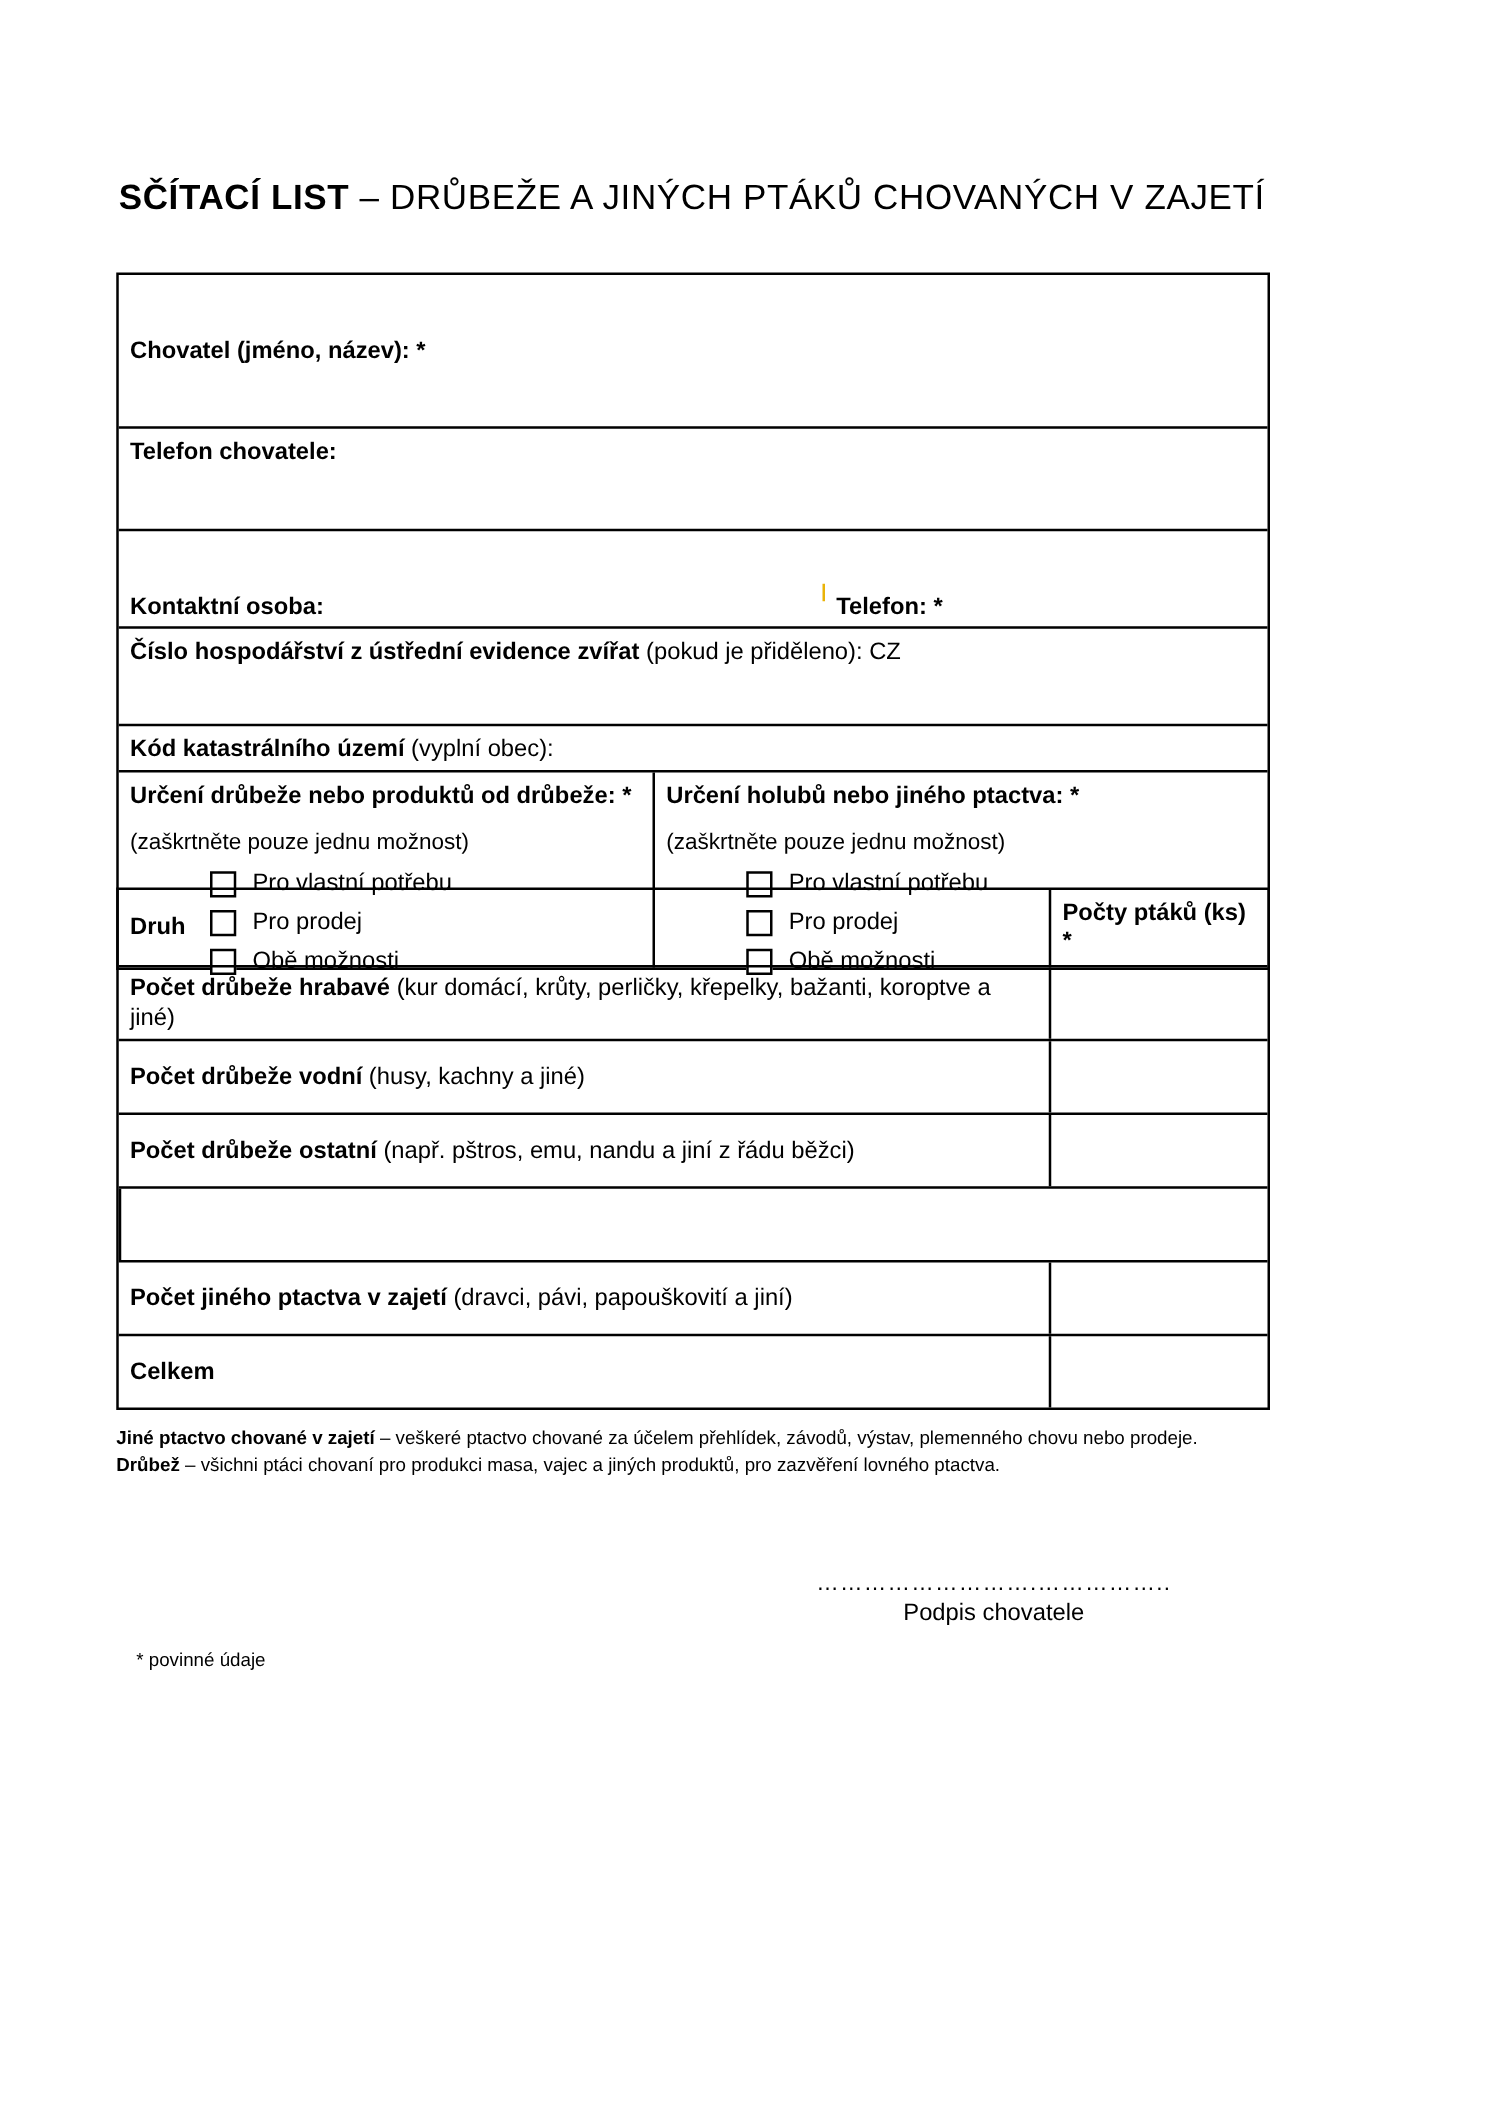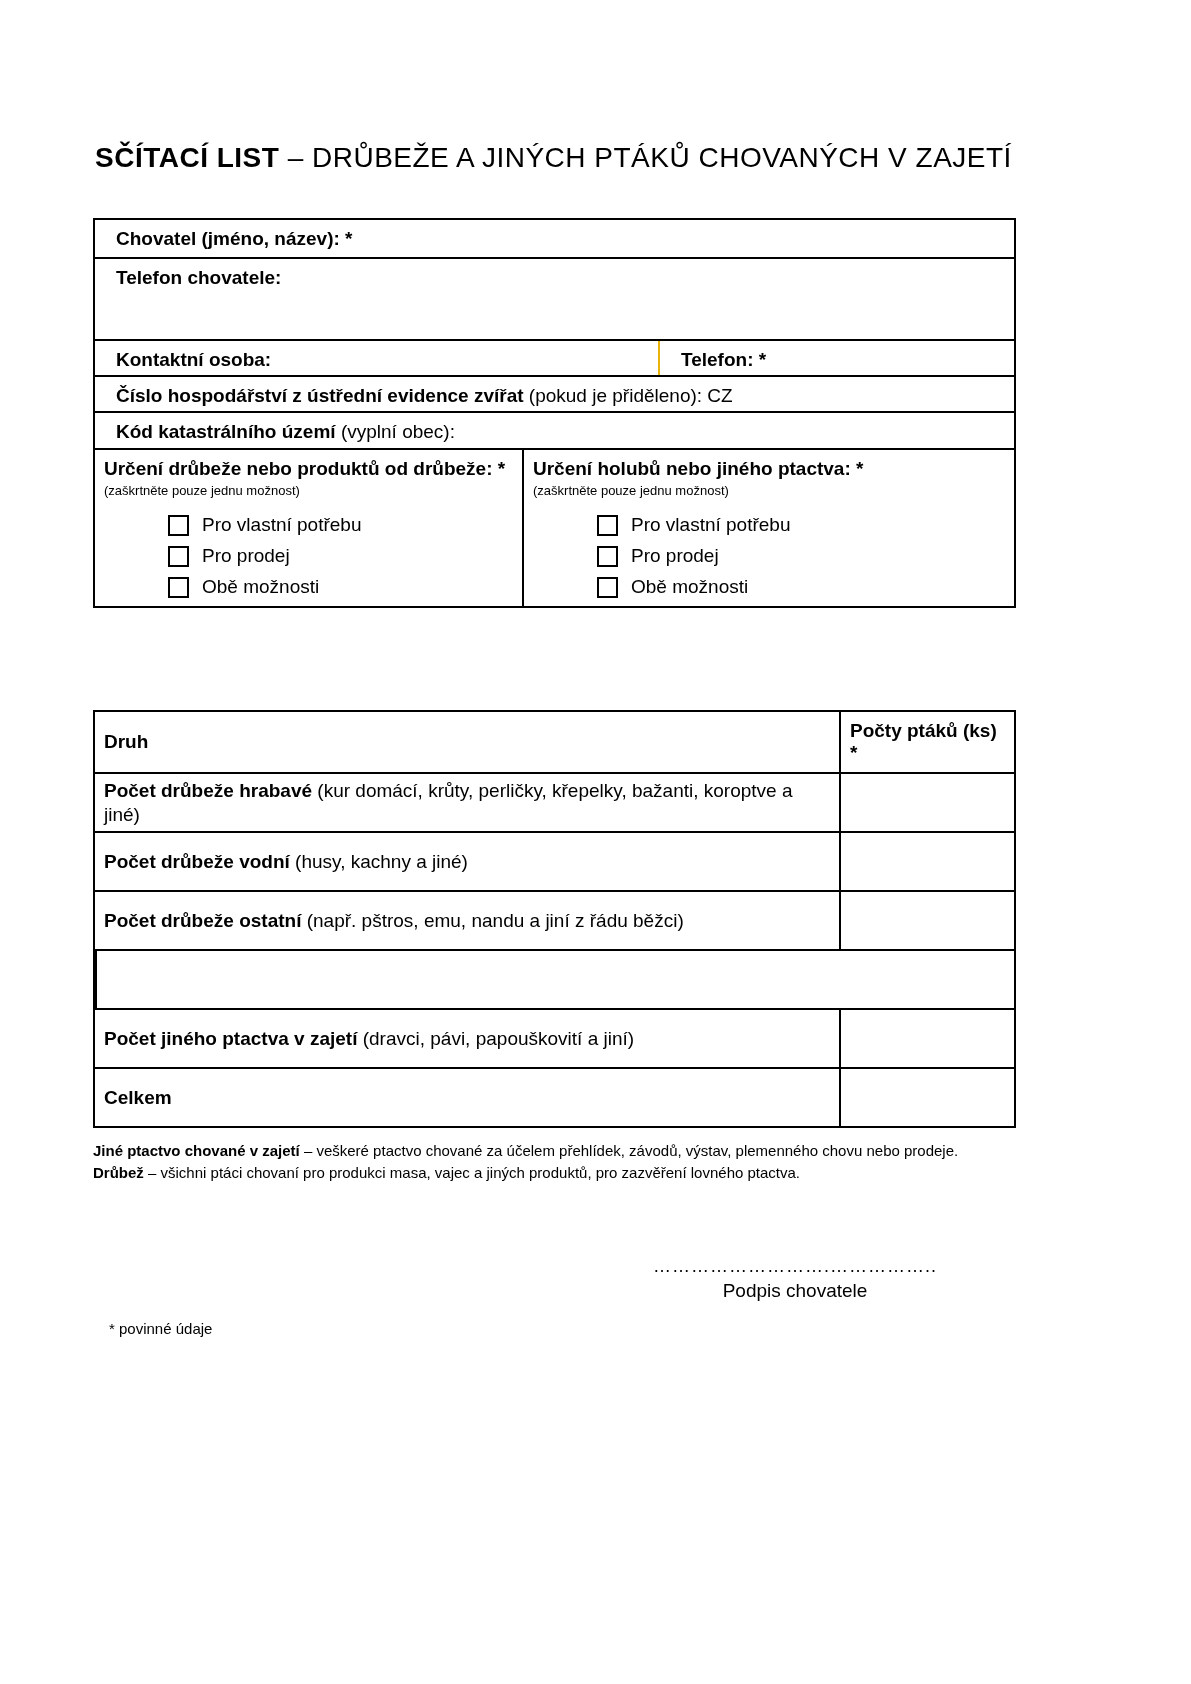--- a/index.html
+++ b/index.html
@@ -22,36 +22,36 @@
   .title .tbold { font-weight:bold; }
   .title .trest { font-weight:normal; }
 
   
   .itable {
     position:absolute; left:93px; top:218px; width:923px;
     border:2px solid #000;
   }
   .irow { border-top:2px solid #000; }
   .irow:first-child { border-top:none; }
-  .cellpad { padding:7px 21px; font-size:19px; line-height:23px; }
+  .cellpad { padding:7px 9px; font-size:19px; line-height:23px;margin-top:42px; }
   .r1 { height:37px; }
   .r2 { height:82px; }
   .r3 { height:36px; display:flex; }
   .r3 .cl { width:563px; }
   .r3 .cr { flex:1; border-left:2px solid #eab308; }
   .r4 { height:85px; }
   .r5 { height:36px; }
   .r6 { height:37px; }
   .r7 { height:158px; display:flex; }
   .r7 .pl { width:427px; }
   .r7 .pr { flex:1; border-left:2px solid #000; }
 
   .pcell { padding:7px 9px; }
   .ptitle { font-size:19px; line-height:23px; font-weight:bold; }
-  .psub { font-size:13px; line-height:18px; margin-top:2px; }
+  .psub { font-size:18px; line-height:18px; margin-top:16px; }
   .opts { margin-top:13px; }
   .opt { display:flex; align-items:center; margin:0 0 7px 64px; height:24px; }
   .cb {
     width:21px; height:21px; border:2px solid #000; background:#fff;
     display:inline-block; flex:0 0 auto;
   }
   .optlabel { font-size:19px; margin-left:13px; }
 
   
   .ctable {

